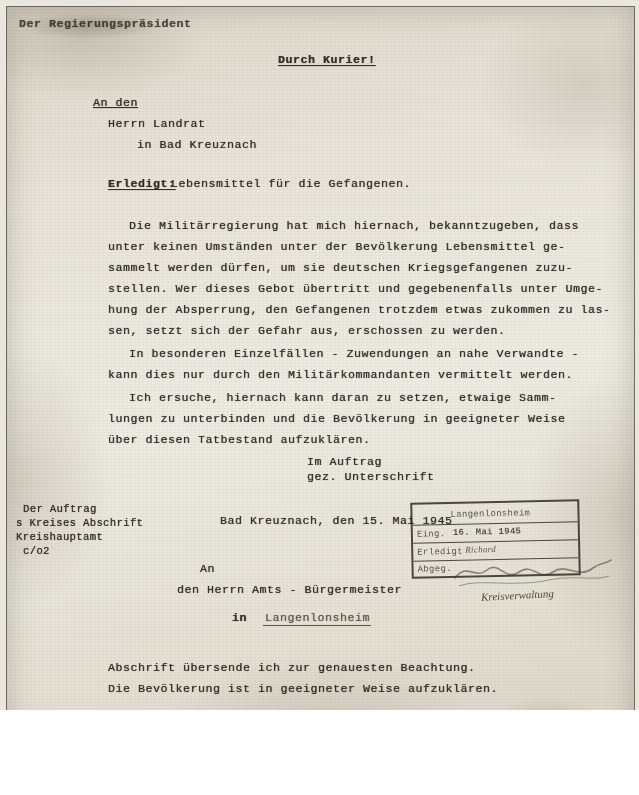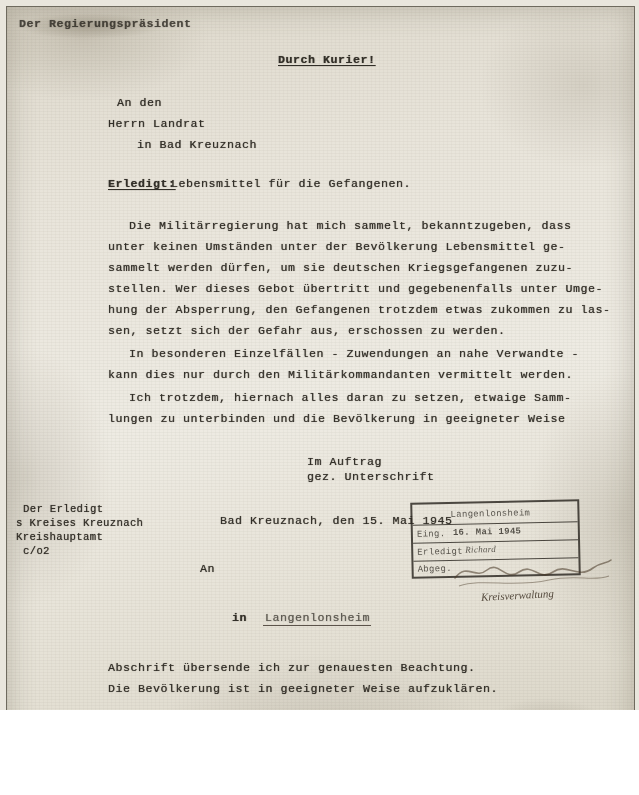--- a/index.html
+++ b/index.html
@@ -114,51 +114,53 @@
     <div class="grain"></div>
 
     <div class="blotch" style="left:8px;top:6px;width:150px;height:26px;background:radial-gradient(ellipse at center, rgba(95,86,68,0.30), rgba(95,86,68,0) 70%);"></div>
     <div class="blotch" style="left:470px;top:690px;width:140px;height:80px;background:radial-gradient(ellipse at center, rgba(95,86,68,0.28), rgba(95,86,68,0) 70%);"></div>
     <div class="blotch" style="left:0px;top:730px;width:230px;height:55px;background:radial-gradient(ellipse at center, rgba(100,90,70,0.30), rgba(100,90,70,0) 70%);"></div>
 
     <div class="txt bold faint" style="left:12px;top:10px;">Der Regierungspräsident</div>
 
     <div class="txt bold ul" style="left:271px;top:46px;">Durch Kurier!</div>
 
-    <div class="txt" style="left:110px;top:89px;">An den</div>
+    <div class="txt" style="left:86px;top:89px;text-decoration:underline;">An den</div>
     <div class="txt" style="left:101px;top:110px;">Herrn Landrat</div>
     <div class="txt" style="left:130px;top:131px;">in Bad Kreuznach</div>
 
     <div class="txt bold ul" style="left:101px;top:170px;">Erledigt:</div>
     <div class="txt" style="left:164px;top:170px;">Lebensmittel für die Gefangenen.</div>
 
-    <div class="txt" style="left:122px;top:212px;">Die Militärregierung hat mich sammelt, bekanntzugeben, dass</div>
+    <div class="txt" style="left:122px;top:212px;">Die Militärregierung hat mich hiernach, bekanntzugeben, dass</div>
     <div class="txt" style="left:101px;top:233px;">unter keinen Umständen unter der Bevölkerung Lebensmittel ge-</div>
     <div class="txt" style="left:101px;top:254px;">sammelt werden dürfen, um sie deutschen Kriegsgefangenen zuzu-</div>
     <div class="txt" style="left:101px;top:296px;">hung der Absperrung, den Gefangenen trotzdem etwas zukommen zu las-</div>
     <div class="txt" style="left:101px;top:275px;">stellen. Wer dieses Gebot übertritt und gegebenenfalls unter Umge-</div>
     <div class="txt" style="left:101px;top:317px;">sen, setzt sich der Gefahr aus, erschossen zu werden.</div>
 
     <div class="txt" style="left:122px;top:340px;">In besonderen Einzelfällen - Zuwendungen an nahe Verwandte -</div>
     <div class="txt" style="left:101px;top:361px;">kann dies nur durch den Militärkommandanten vermittelt werden.</div>
 
-    <div class="txt" style="left:122px;top:384px;">Ich trotzdem, hiernach alles daran zu setzen, etwaige Samm-</div>
+    <div class="txt" style="left:122px;top:384px;">Ich ersuche, hiernach kann daran zu setzen, etwaige Samm-</div>
     <div class="txt" style="left:101px;top:405px;">lungen zu unterbinden und die Bevölkerung in geeigneter Weise</div>
+    <div class="txt" style="left:101px;top:426px;">über diesen Tatbestand aufzuklären.</div>
 
     <div class="txt" style="left:300px;top:448px;">Im Auftrag</div>
     <div class="txt" style="left:300px;top:463px;">gez. Unterschrift</div>
 
-    <div class="txt small" style="left:16px;top:496px;">Der Erledigt</div>
-    <div class="txt small" style="left:9px;top:510px;">s Kreises Kreuznach</div>
+    <div class="txt small" style="left:16px;top:496px;">Der Auftrag</div>
+    <div class="txt small" style="left:9px;top:510px;">s Kreises Abschrift</div>
     <div class="txt small" style="left:9px;top:524px;">Kreishauptamt</div>
     <div class="txt small" style="left:16px;top:538px;">c/o2</div>
 
     <div class="txt" style="left:213px;top:507px;">Bad Kreuznach, den 15. Mai 1945</div>
 
     <div class="txt" style="left:193px;top:555px;">An</div>
+    <div class="txt" style="left:170px;top:576px;">den Herrn Amts - Bürgermeister</div>
     <div class="txt" style="left:225px;top:604px;font-weight:bold;">in</div>
     <div class="txt" style="left:258px;top:604px;opacity:0.7;">Langenlonsheim</div>
     <div class="underline-hand" style="left:256px;top:618px;width:108px;"></div>
 
     <div class="txt" style="left:101px;top:654px;">Abschrift übersende ich zur genauesten Beachtung.</div>
     <div class="txt" style="left:101px;top:675px;">Die Bevölkerung ist in geeigneter Weise aufzuklären.</div>
 
     <div class="txt" style="left:300px;top:716px;">gez. Sieben</div>
     <div class="txt" style="left:16px;top:712px;">Beglaubigt:</div>
     <div class="txt small" style="left:305px;top:760px;opacity:0.7;">Angestellte</div>

